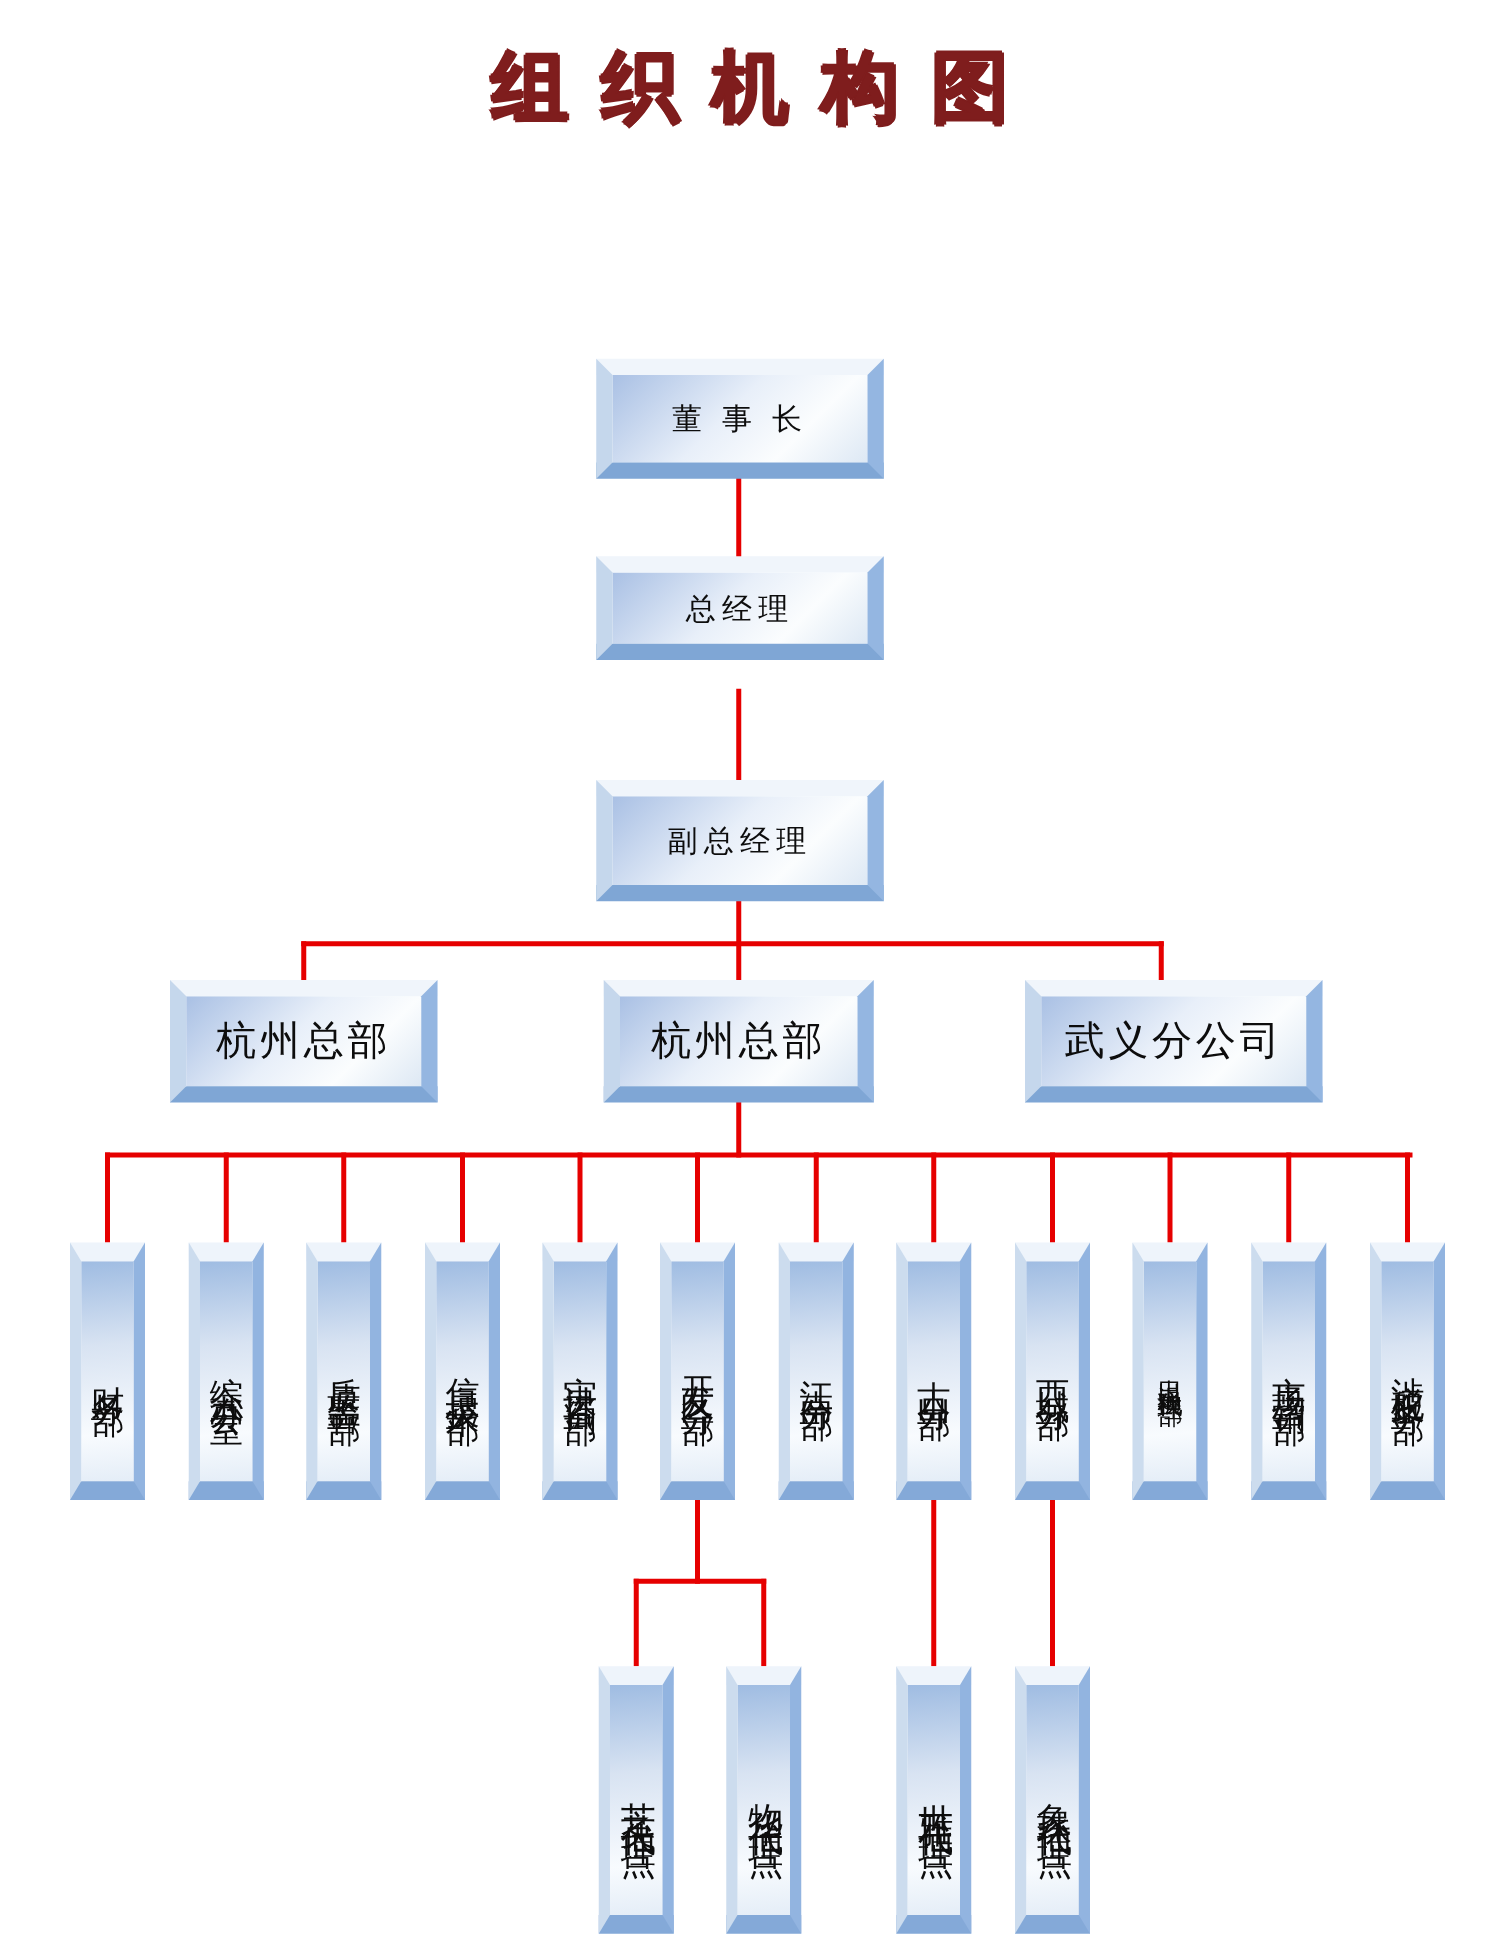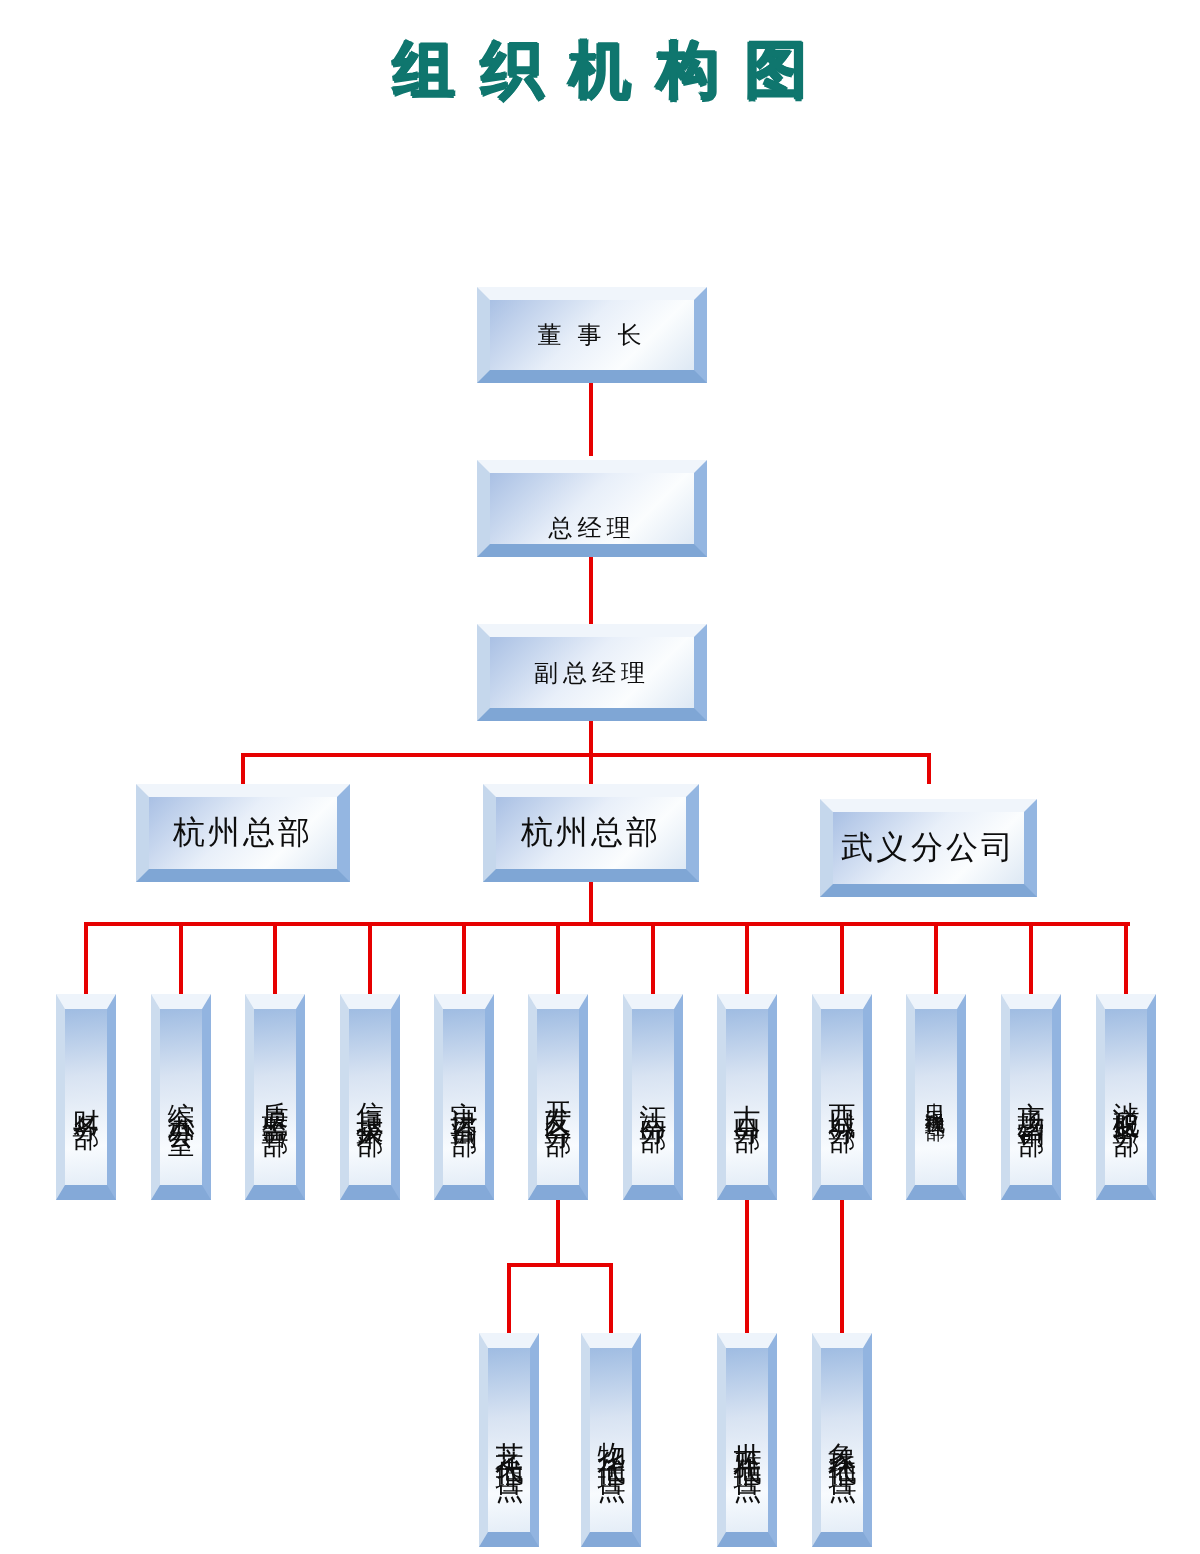--- a/index.html
+++ b/index.html
@@ -18,21 +18,21 @@
     left: 0;
     width: 100%;
     margin: 0;
     text-align: center;
     font-family: "Liberation Sans", sans-serif;
     font-size: 62px;
     font-weight: 900;
     letter-spacing: 26px;
     padding-left: 26px;
     box-sizing: border-box;
-    color: #0f766e;
+    color: #7f1d1d;
     text-shadow: 1.5px 0 0, -1.5px 0 0, 0 1.5px 0, 0 -1.5px 0;
   }
 
   .line {
     position: absolute;
     background: #e60000;
   }
 
   .node {
     position: absolute;
@@ -113,34 +113,34 @@
   <div class="line" style="left:556px; top:1200px; width:4px; height:67px;"></div>
   <div class="line" style="left:507px; top:1263px; width:106px; height:4px;"></div>
   <div class="line" style="left:507px; top:1263px; width:4px; height:70px;"></div>
   <div class="line" style="left:609px; top:1263px; width:4px; height:70px;"></div>
   <div class="line" style="left:745px; top:1200px; width:4px; height:133px;"></div>
   <div class="line" style="left:840px; top:1200px; width:4px; height:133px;"></div>
 
   <div class="node h-node" style="left:477px; top:287px; width:230px; height:96px;">
     <span class="label">董 事 长</span>
   </div>
-  <div class="node h-node" style="left:477px; top:460px; width:230px; height:97px;align-items:flex-end;">
+  <div class="node h-node" style="left:477px; top:445px; width:230px; height:83px;">
     <span class="label">总经理</span>
   </div>
   <div class="node h-node" style="left:477px; top:624px; width:230px; height:97px;">
     <span class="label">副总经理</span>
   </div>
 
   <div class="node h-node" style="left:136px; top:784px; width:214px; height:98px;">
     <span class="label slim">杭州总部</span>
   </div>
   <div class="node h-node" style="left:483px; top:784px; width:216px; height:98px;">
     <span class="label slim">杭州总部</span>
   </div>
-  <div class="node h-node" style="left:820px; top:784px; width:217px; height:98px;margin-top:15px;">
+  <div class="node h-node" style="left:820px; top:784px; width:238px; height:98px;">
     <span class="label slim">武义分公司</span>
   </div>
 
   <div class="node v-node" style="left:56px; top:994px; width:60px; height:206px;">
     <span class="label">财务部</span>
   </div>
   <div class="node v-node" style="left:151px; top:994px; width:60px; height:206px;">
     <span class="label">综合办公室</span>
   </div>
   <div class="node v-node" style="left:245px; top:994px; width:60px; height:206px;">

